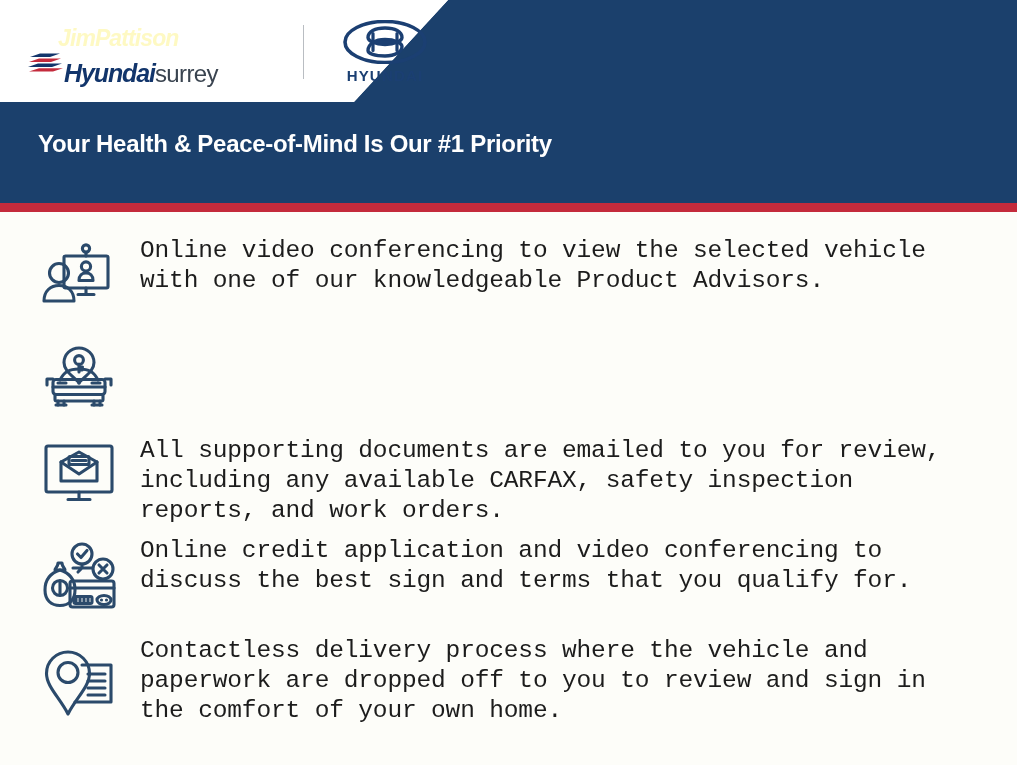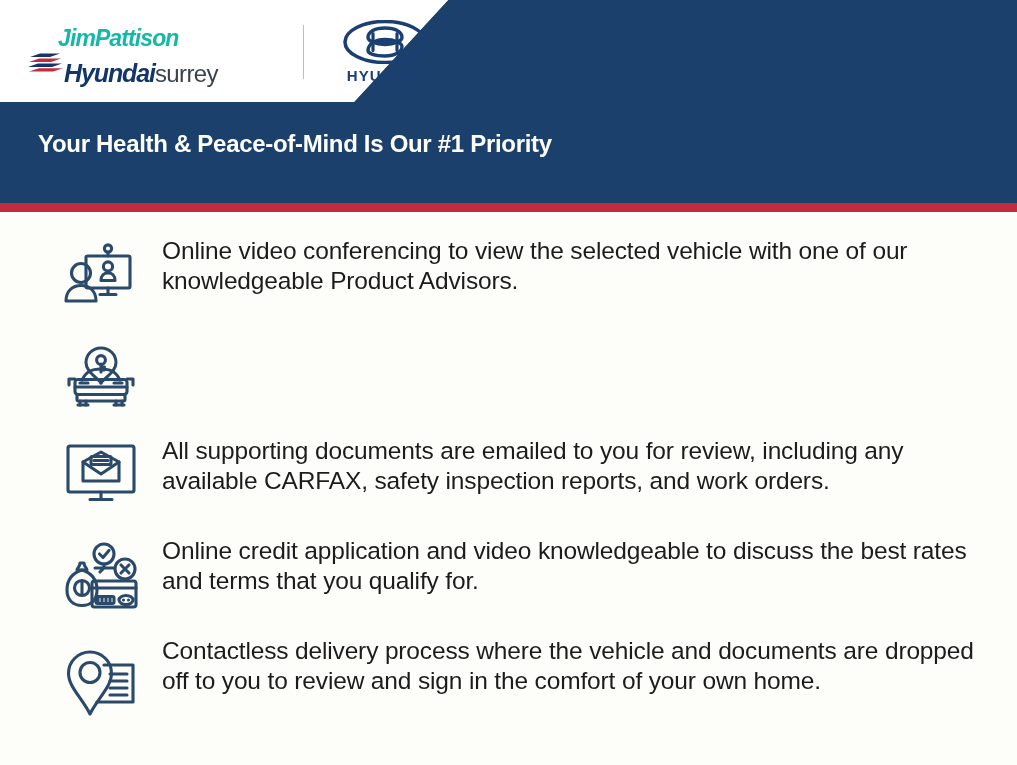--- a/index.html
+++ b/index.html
@@ -89,21 +89,21 @@
   }
   .jp-line1 {
     position: absolute;
     left: 30px;
     top: 1px;
     font-family: "Liberation Sans", sans-serif;
     font-weight: bold;
     font-style: italic;
     font-size: 23px;
     letter-spacing: -0.9px;
-    color: #14b8a6;
+    color: #fef9c3;
     white-space: nowrap;
   }
   .jp-line2 {
     position: absolute;
     left: 36px;
     top: 35px;
     white-space: nowrap;
   }
   .jp-hyundai {
     font-family: "Liberation Sans", sans-serif;
@@ -173,23 +173,24 @@
     top: 212px;
     left: 0;
     width: 1017px;
     height: 553px;
     background: #fdfdf9;
   }
 
   .row {
     display: flex;
     align-items: flex-start;
-    padding-left: 60px;
+    padding-left: 38px;
     padding-right: 40px;
     box-sizing: border-box;
+    font-family: Liberation Mono, monospace;
   }
   .row-icon {
     flex: 0 0 82px;
     display: flex;
     align-items: center;
     justify-content: center;
     height: 88px;
   }
   .row-text {
     flex: 1 1 auto;
@@ -334,31 +335,31 @@
             <rect x="30" y="41" width="44" height="26" rx="2.5"></rect>
             <path d="M30 48 L74 48"></path>
             <path d="M36 58 L36 62 M40 58 L40 62 M44 58 L44 62 M48 58 L48 62"></path>
             <rect x="34" y="56.5" width="18" height="7" rx="1.5"></rect>
             <ellipse cx="64" cy="60" rx="7" ry="4.5"></ellipse>
             <circle cx="61.5" cy="60" r="1.6" fill="#2b4a6b" stroke="none"></circle>
             <circle cx="66.5" cy="60" r="1.6" fill="#2b4a6b" stroke="none"></circle>
           </g>
         </svg>
       </div>
-      <div class="row-text">Online credit application and video knowledgeable to discuss the best rates and terms that you qualify for.</div>
+      <div class="row-text">Online credit application and video conferencing to discuss the best sign and terms that you qualify for.</div>
     </div>
 
     <div class="row" id="row-4">
       <div class="row-icon">
         <svg class="icon-svg" width="74" height="70" viewBox="0 0 74 70">
           <g fill="none" stroke="#2b4a6b" stroke-width="3.1" stroke-linejoin="round" stroke-linecap="round">
             <path d="M26 4 C38 4 47.5 13.5 47.5 25.5 C47.5 38.5 34 50 26 66 C18 50 4.5 38.5 4.5 25.5 C4.5 13.5 14 4 26 4 Z"></path>
             <circle cx="26" cy="24.5" r="10"></circle>
             <path d="M40 17 L69 17 L69 54 L33 54"></path>
             <path d="M46 26 L63 26 M46 33 L63 33 M46 40 L63 40 M46 47 L63 47"></path>
           </g>
         </svg>
       </div>
-      <div class="row-text">Contactless delivery process where the vehicle and documents are dropped off to you to review and sign in the comfort of your own home.</div>
+      <div class="row-text">Contactless delivery process where the vehicle and paperwork are dropped off to you to review and sign in the comfort of your own home.</div>
     </div>
 
   </div>
 </div>
 
 </body></html>

